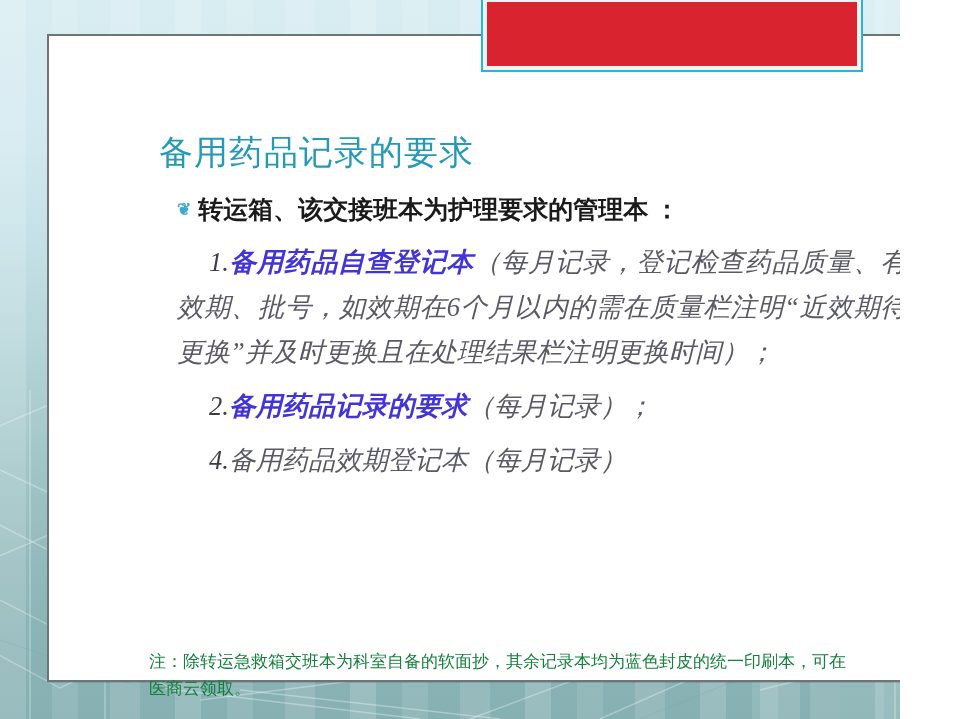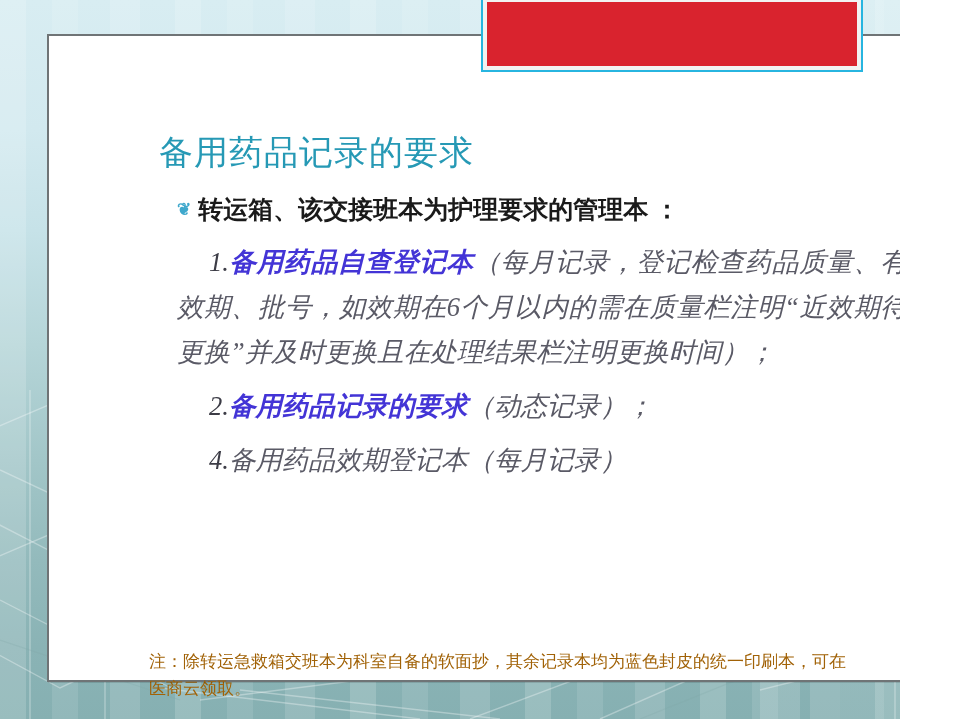--- a/index.html
+++ b/index.html
@@ -123,21 +123,21 @@
   .para.gap{margin-top:9px;}
   .hl{color:#4334d6;font-weight:bold;}
   .num{color:#3c3c46;}
 
   #note{
     position:absolute;
     left:100px;top:612px;
     width:700px;
     font-size:17px;
     line-height:27px;
-    color:#a16207;
+    color:#15803d;
   }
 
   
   #panel-shadow{
     position:absolute;
     left:47px;top:34px;
     width:863px;height:648px;
     box-shadow:1px 1px 0 rgba(0,0,0,0.12);
     pointer-events:none;
   }
@@ -184,21 +184,21 @@
       <span>转运箱、该交接班本为护理要求的管理本   ：</span>
     </div>
 
     <div id="body">
 
       <p class="para">
         <span class="num">1.</span><span class="hl">备用药品自查登记本</span><span>（每月记录，登记检查药品质量、有效期、批号，如效期在6个月以内的需在质量栏注明“近效期待更换”并及时更换且在处理结果栏注明更换时间）；</span>
       </p>
 
       <p class="para gap">
-        <span class="num">2.</span><span class="hl">备用药品记录的要求</span><span>（动态记录）；</span>
+        <span class="num">2.</span><span class="hl">备用药品记录的要求</span><span>（每月记录）；</span>
       </p>
 
 
       <p class="para gap">
         <span class="num">4.</span><span class="hl"></span><span>备用药品效期登记本（每月记录）</span>
       </p>
 
     </div>
 
     <div id="note">注：除转运急救箱交班本为科室自备的软面抄，其余记录本均为蓝色封皮的统一印刷本，可在医商云领取。</div>

